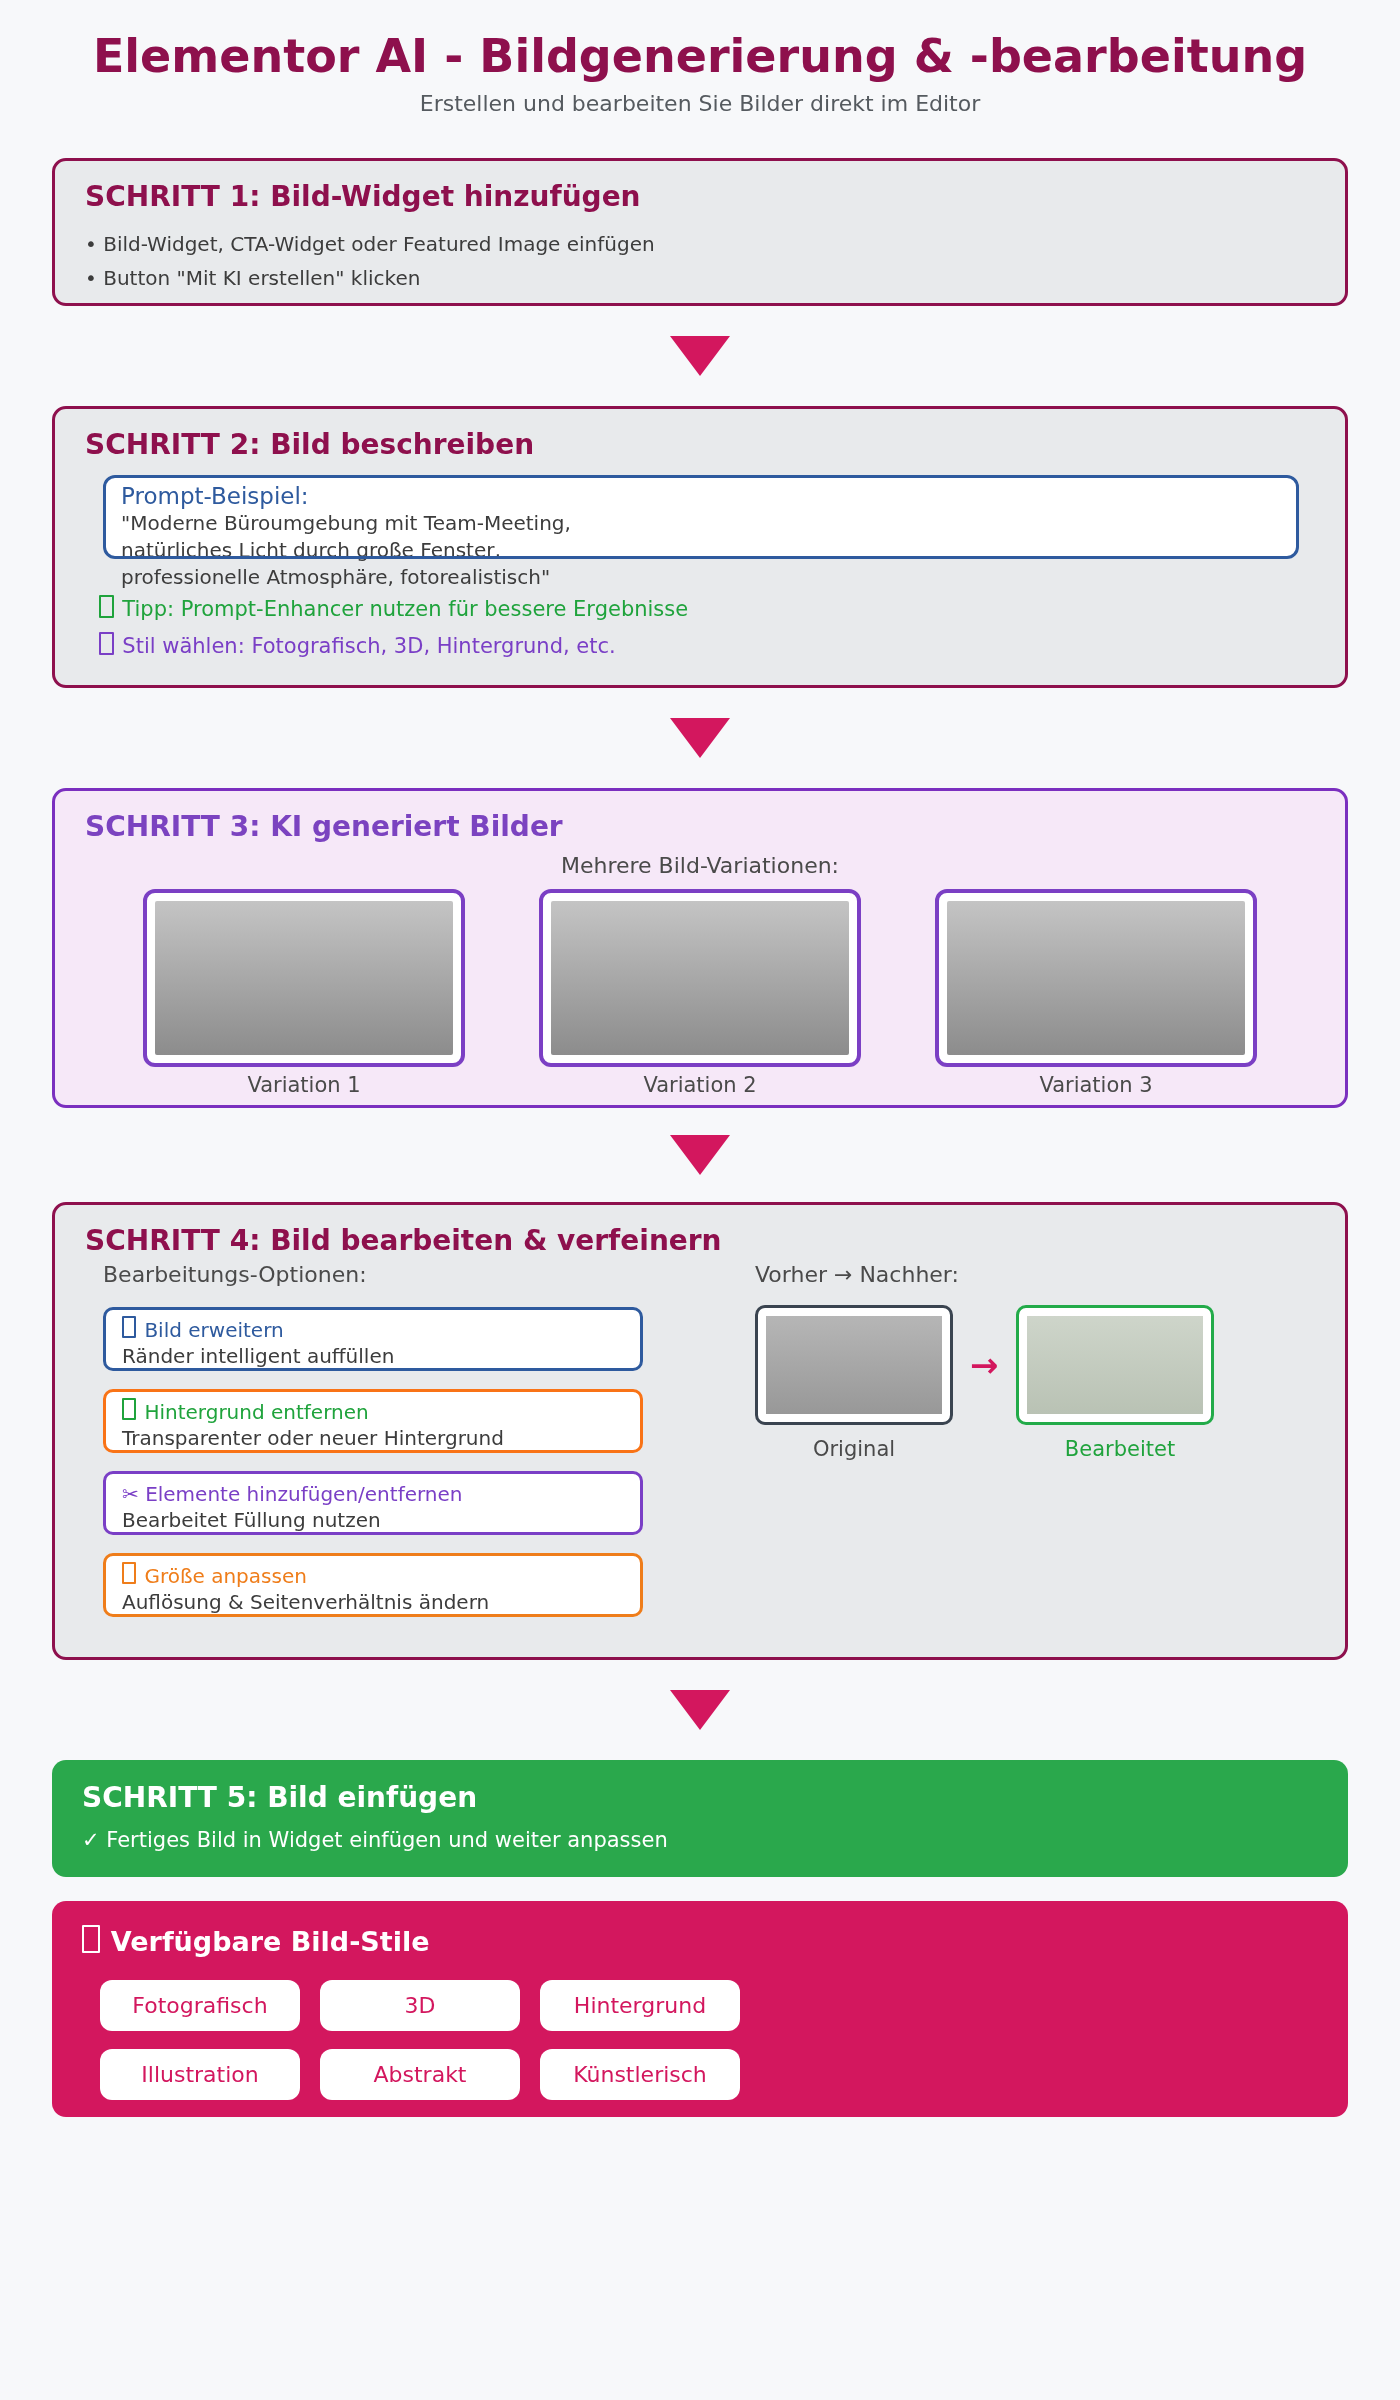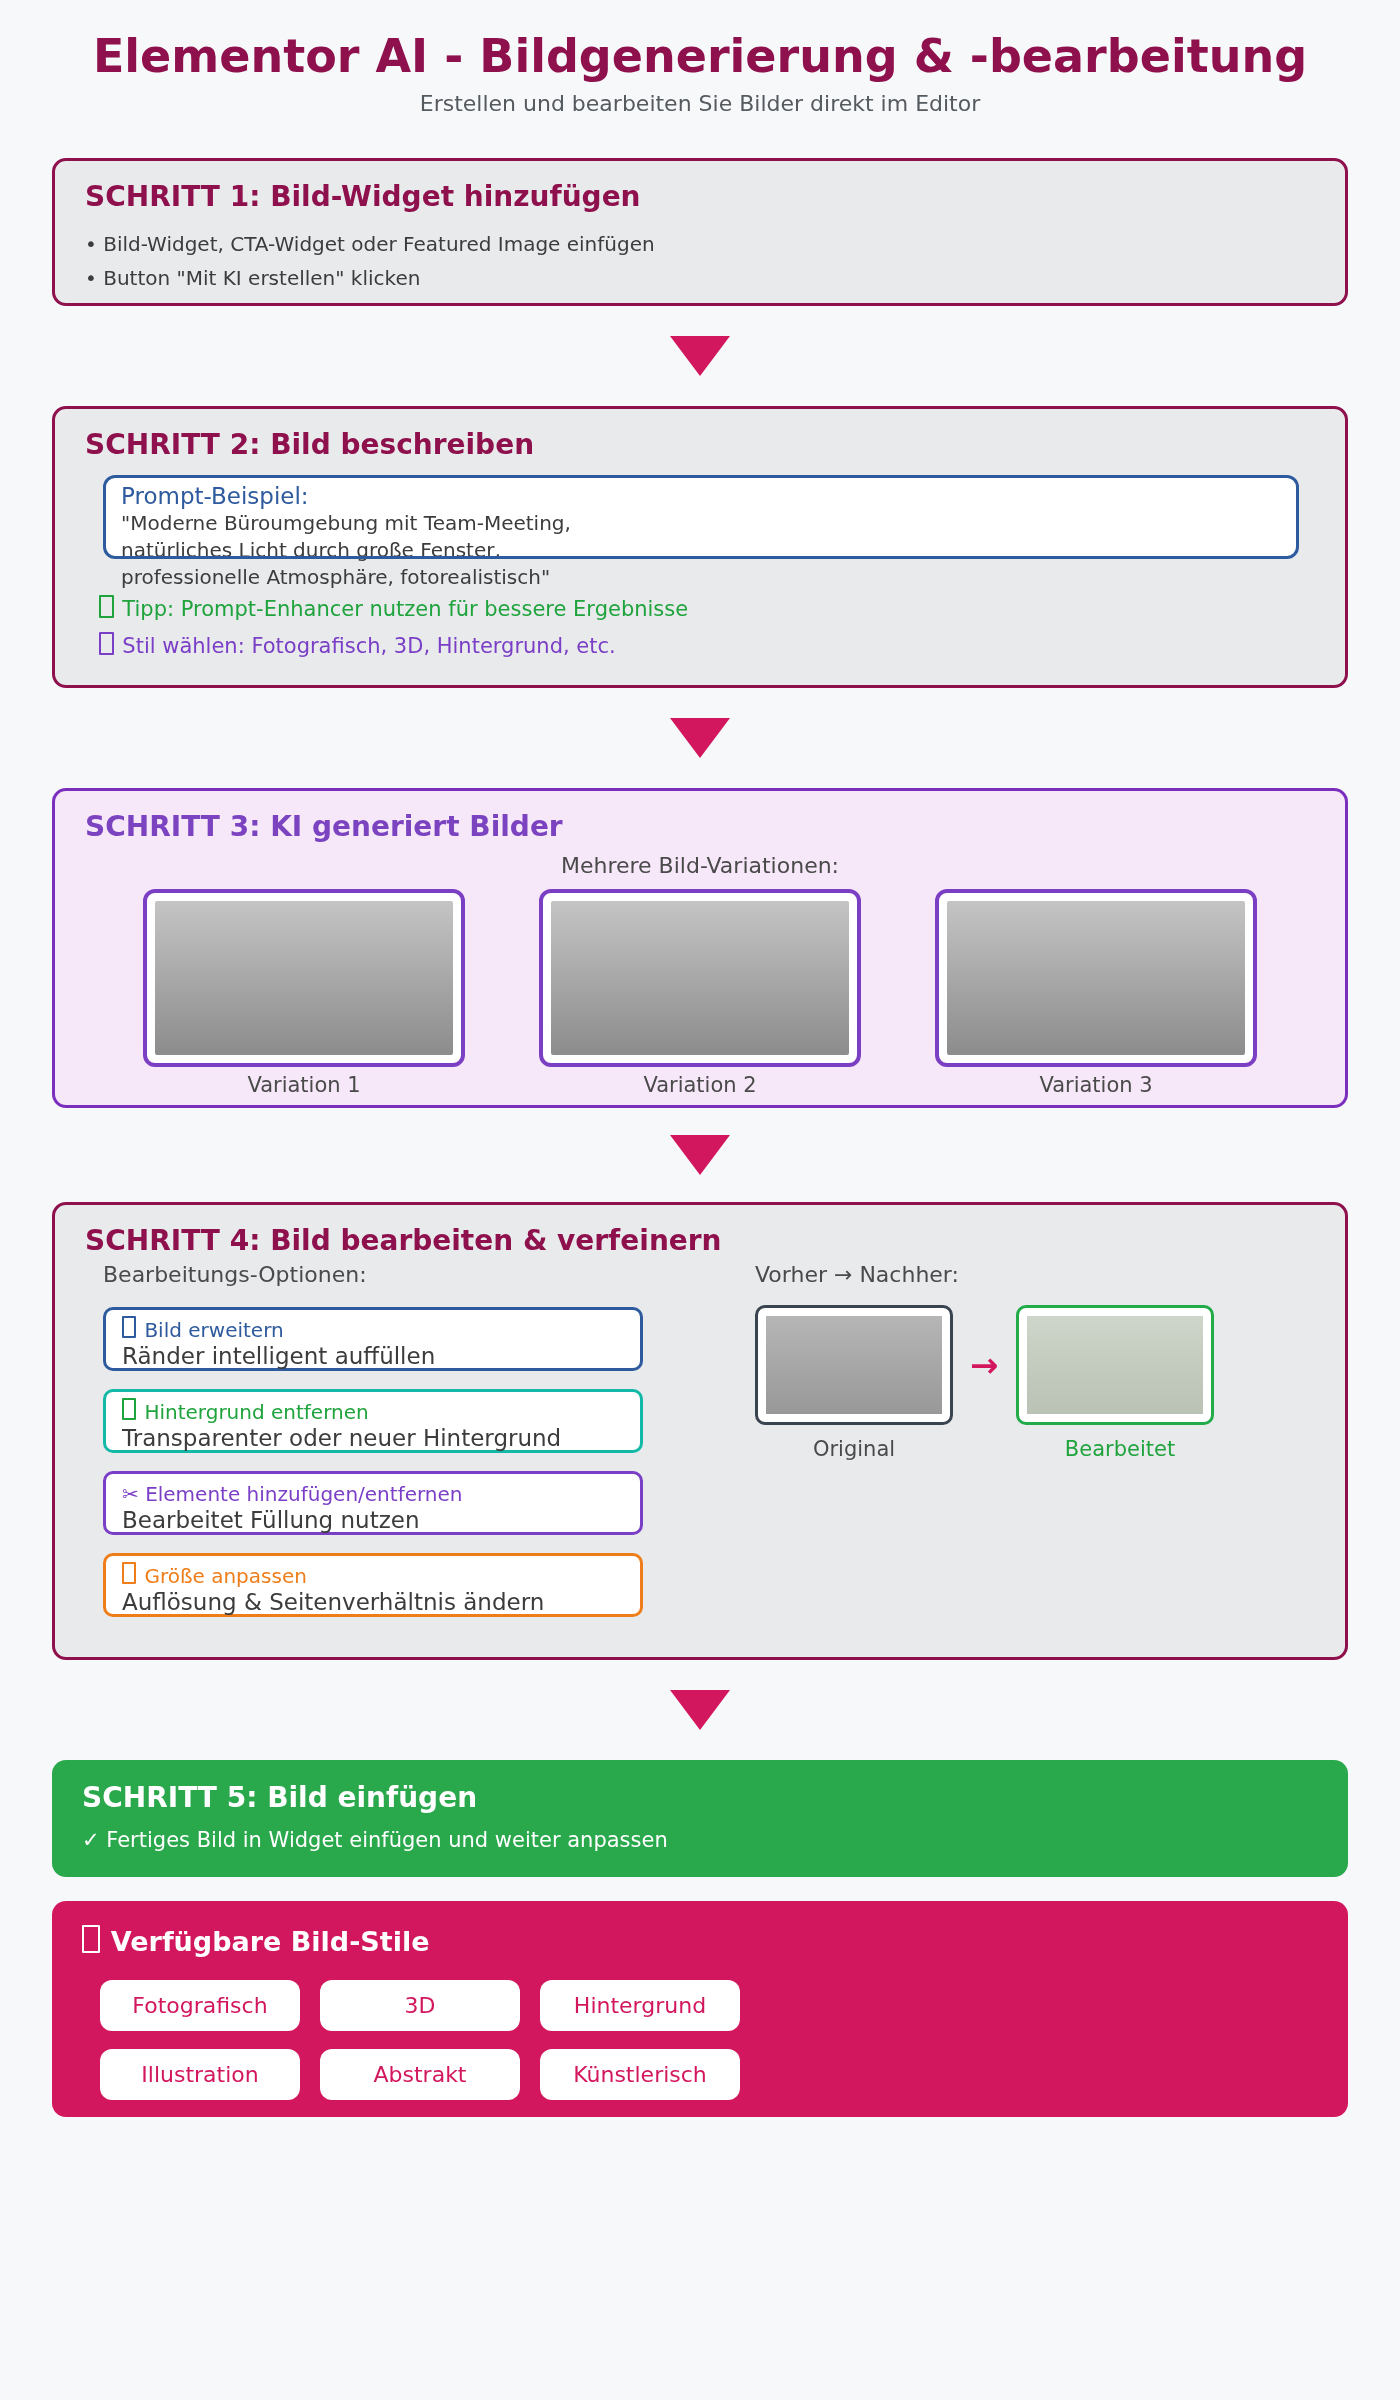--- a/index.html
+++ b/index.html
@@ -82,23 +82,23 @@
   #step4{height:458px;}
   .cols{display:flex;margin-top:4px;}
   .col-left{width:540px;margin-left:18px;}
   .col-heading{font-size:22px;color:#4a4a4a;line-height:28px;}
   .opt-card{
     box-sizing:border-box;width:540px;height:64px;background:#fff;
     border-radius:10px;padding:5px 16px;margin-top:18px;
   }
   .opt-card:first-of-type{margin-top:16px;}
   .opt-title{font-size:20px;line-height:30px;}
-  .opt-sub{font-size:23px;color:#3c3c3c;line-height:22px;}
+  .opt-sub{font-size:20px;color:#3c3c3c;line-height:22px;}
   .b-blue{border:3px solid #2e5a9e;}  .t-blue{color:#2e5a9e;}
-  .b-green{border:3px solid #14b8a6;} .t-green{color:#1fa33c;}
+  .b-green{border:3px solid #f97316;} .t-green{color:#1fa33c;}
   .b-purple{border:3px solid #7a3fc6;}.t-purple{color:#7a3fc6;}
   .b-orange{border:3px solid #ef7d1a;}.t-orange{color:#ef7d1a;}
   .col-right{margin-left:112px;}
   .cmp-row{display:flex;align-items:center;margin-top:16px;}
   .cmp-card{
     box-sizing:border-box;width:198px;height:120px;background:#fff;
     border-radius:10px;padding:8px;
   }
   .cmp-before{border:3px solid #3a4450;}
   .cmp-after{border:3px solid #22ab49;}

